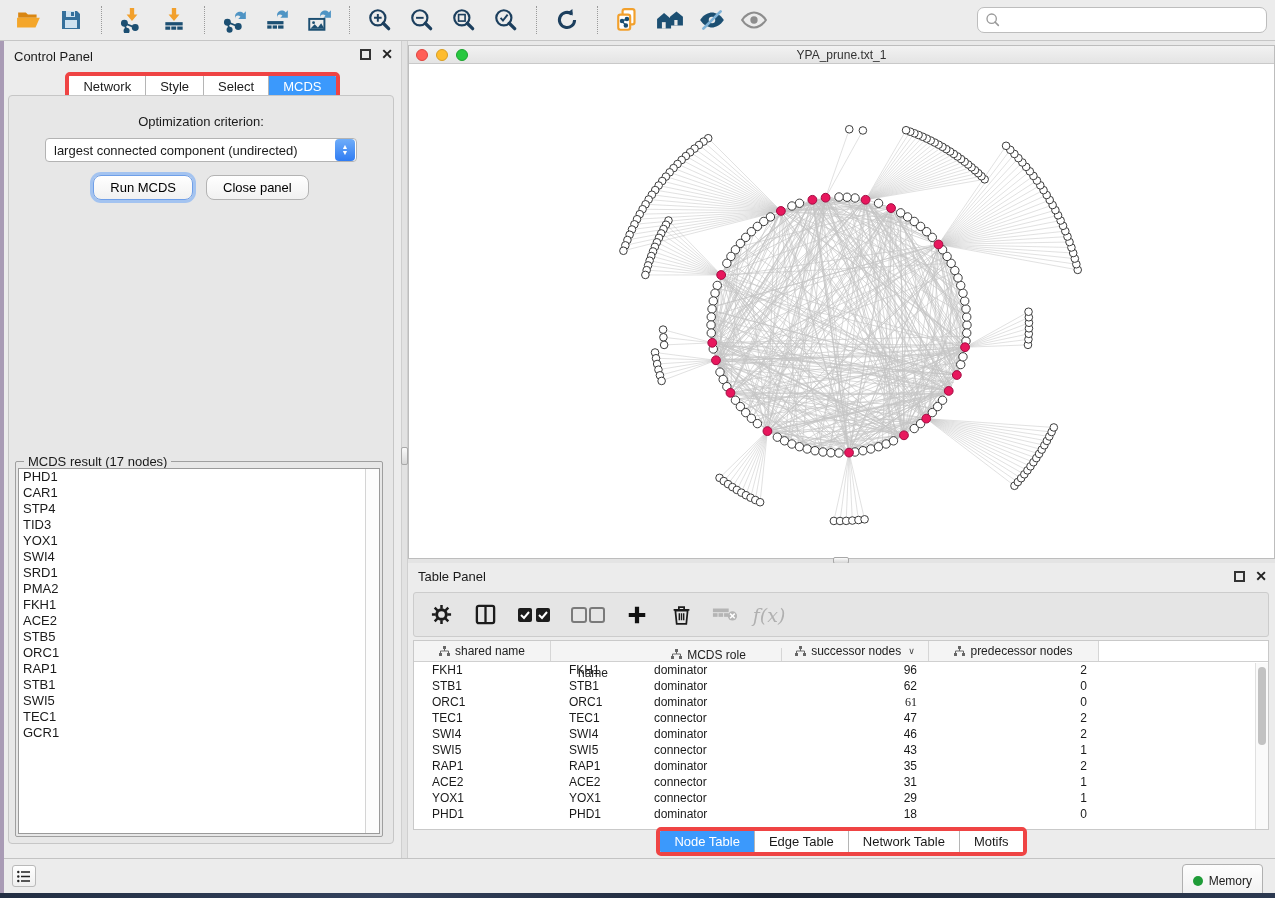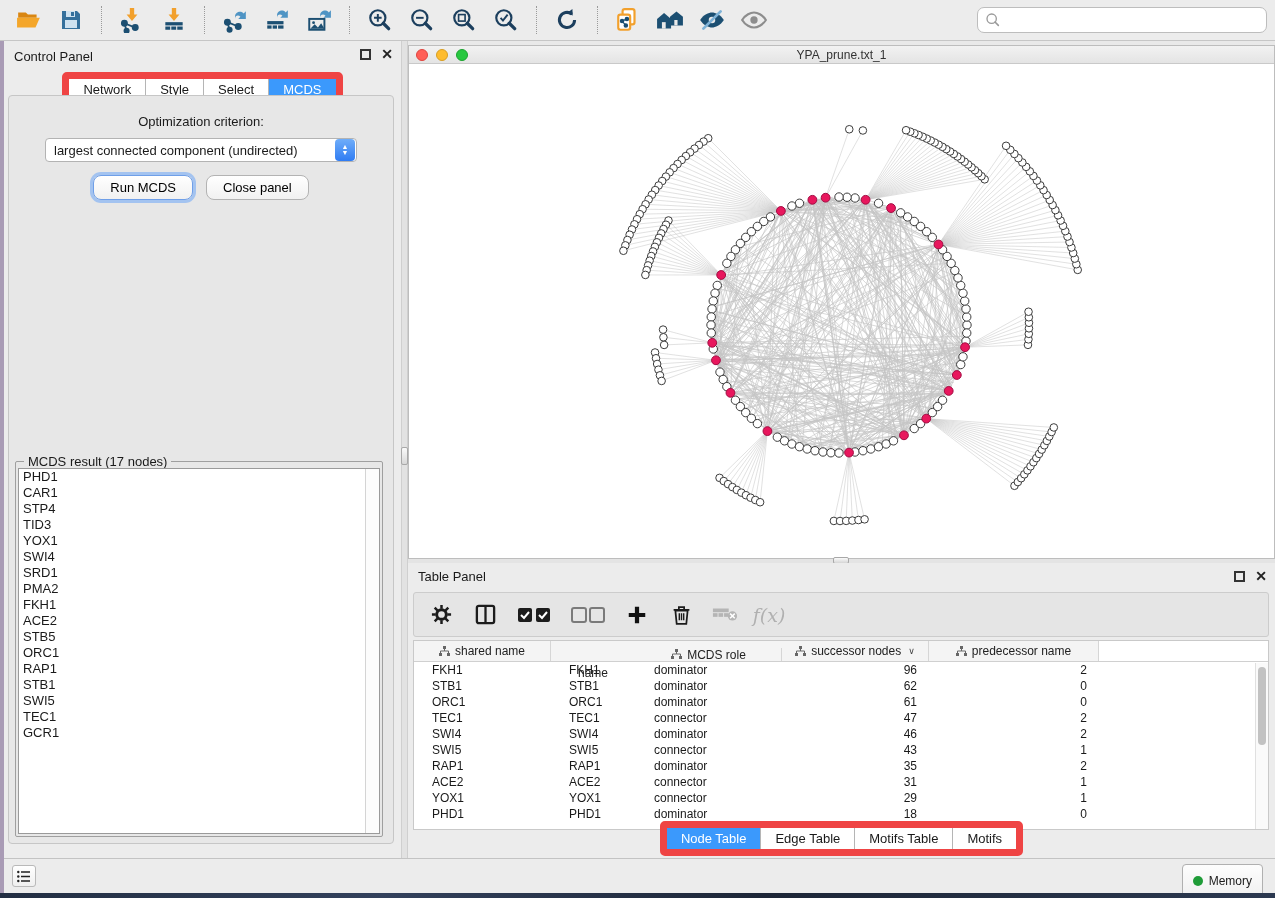--- a/index.html
+++ b/index.html
@@ -19,21 +19,21 @@
   .tb-search{margin-left:auto;width:290px;height:26px;background:#fff;border:1px solid #bdbdbd;
              border-radius:7px;display:flex;align-items:center;padding:0 7px;}
   .tb-search input{border:none;outline:none;flex:1;font:13px "Liberation Sans",sans-serif;background:transparent;}
   
   .control-panel{position:absolute;left:4px;top:41px;width:397px;height:817px;background:#ececec;padding-left:36px;}
   .cp-head{position:absolute;left:10px;top:8px;font-size:13px;}
   .win-btns{position:absolute;right:8px;top:8px;display:flex;gap:10px;align-items:center;}
   .float-btn{width:11px;height:11px;border:2px solid #333;background:transparent;display:inline-block;cursor:pointer;}
   .close-btn{font-size:14px;font-weight:bold;color:#222;line-height:11px;cursor:pointer;}
   .cp-tabs{position:absolute;left:0;right:0;top:31px;display:flex;justify-content:center;}
-  .seg{display:flex;border:7px solid #ef4444;border-radius:5px;overflow:hidden;background:#fff;}
+  .seg{display:flex;border:4px solid #ef4444;border-radius:5px;overflow:hidden;background:#fff;}
   .seg .tab{padding:3px 14px;font-size:13px;background:#fff;border-right:1px solid #b5b5b5;cursor:pointer;}
   .seg .tab:last-child{border-right:none;}
   .seg .tab.active{background:#3b99fc;color:#fff;}
   .cp-card{position:absolute;left:4px;right:7px;top:54px;bottom:14px;background:#e7e7e7;
            border:1px solid #c6c6c6;border-radius:4px;}
   .opt-label{text-align:center;font-size:13px;margin-top:18px;}
   .combo{margin:9px auto 0;width:312px;height:24px;background:#fff;border:1px solid #b3b3b3;
          border-radius:4px;display:flex;align-items:center;cursor:pointer;}
   .combo .val{flex:1;font-size:13px;padding:0 8px;white-space:nowrap;}
   .combo .stepper{width:20px;height:22px;margin:0 1px;border-radius:4px;
@@ -1239,21 +1239,21 @@
           </div>
           <div class="th" style="width: 170px;">
             <svg width="11" height="11" viewBox="0 0 11 11">
               <g fill="#666">
                 <rect x="4" y="0" width="3" height="3"></rect>
                 <rect x="0" y="7" width="3" height="3"></rect>
                 <rect x="8" y="7" width="3" height="3"></rect>
               </g>
               <path d="M5.5 3v2M5.5 5H1.5v2M5.5 5h4v2" stroke="#666" fill="none"></path>
             </svg>
-            <span>predecessor name</span>
+            <span>predecessor nodes</span>
           </div>
           <div class="th" style="flex: 1 1 0%; border-right: none; background: rgb(255, 255, 255);"></div>
         </div>
       <div id="tbl-body">
           <div class="trow">
             <div class="td l" style="width: 137px;">FKH1</div>
             <div class="td l" style="width: 85px;">FKH1</div>
             <div class="td l" style="width: 146px;">dominator</div>
             <div class="td r" style="width: 147px;">96</div>
             <div class="td r" style="width: 170px;">2</div>
@@ -1262,21 +1262,21 @@
             <div class="td l" style="width: 137px;">STB1</div>
             <div class="td l" style="width: 85px;">STB1</div>
             <div class="td l" style="width: 146px;">dominator</div>
             <div class="td r" style="width: 147px;">62</div>
             <div class="td r" style="width: 170px;">0</div>
           </div>
           <div class="trow">
             <div class="td l" style="width: 137px;">ORC1</div>
             <div class="td l" style="width: 85px;">ORC1</div>
             <div class="td l" style="width: 146px;">dominator</div>
-            <div class="td r" style="width: 147px;">61</div>
+            <div class="td r" style="width: 147px; font-family: Liberation Serif, serif;">61</div>
             <div class="td r" style="width: 170px;">0</div>
           </div>
           <div class="trow">
             <div class="td l" style="width: 137px;">TEC1</div>
             <div class="td l" style="width: 85px;">TEC1</div>
             <div class="td l" style="width: 146px;">connector</div>
             <div class="td r" style="width: 147px;">47</div>
             <div class="td r" style="width: 170px;">2</div>
           </div>
           <div class="trow">
@@ -1323,21 +1323,21 @@
           </div>
         </div>
       <div class="tp-scroll">
         <div class="tp-thumb"></div>
       </div>
     </div>
     <div class="tp-tabs">
         <div class="seg" id="tbl-tabs">
           <div class="tab active">Node Table</div>
           <div class="tab">Edge Table</div>
-          <div class="tab">Motifs Table</div>
+          <div class="tab">Network Table</div>
           <div class="tab">Motifs</div>
         </div>
       </div>
   </div>
 
   <div class="status-bar">
     <div class="st-list">
       <svg width="14" height="13" viewBox="0 0 14 13">
         <g stroke="#222" stroke-width="1.6">
             <path d="M4 2h9M4 6.5h9M4 11h9"></path>

